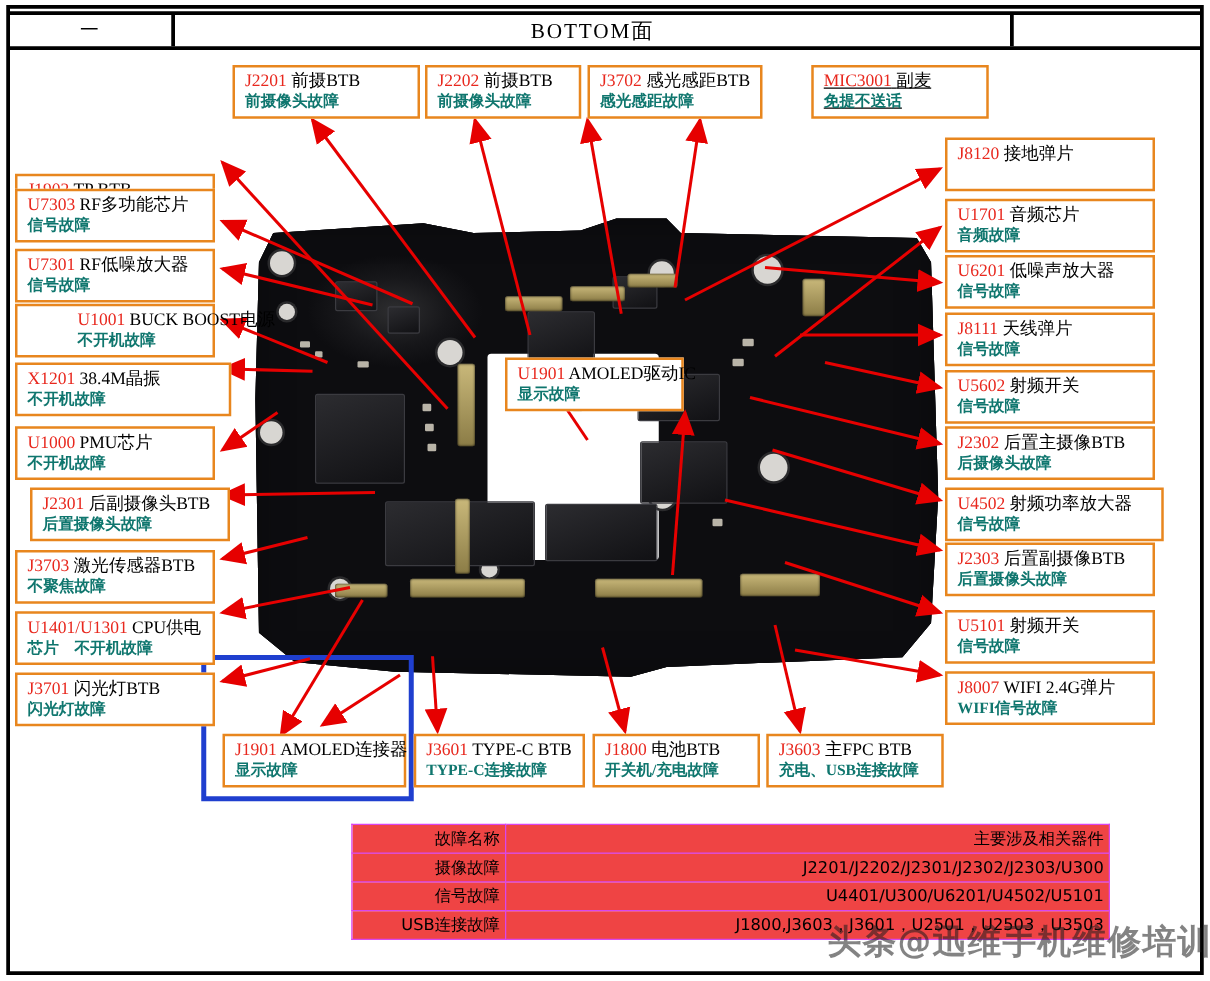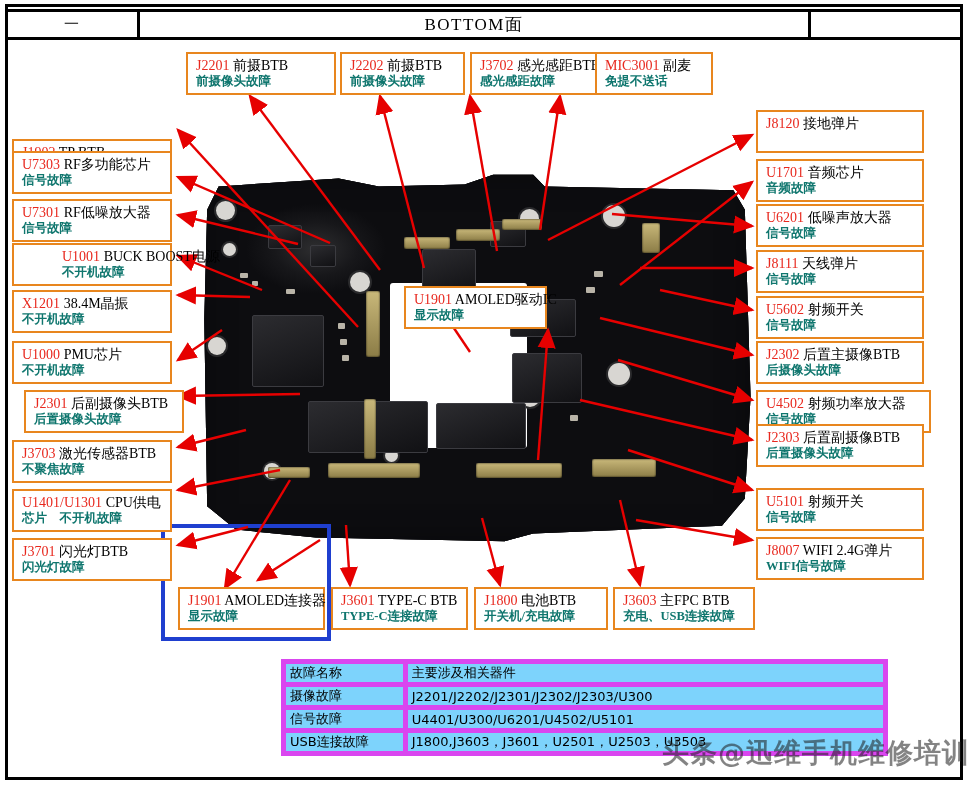--- a/index.html
+++ b/index.html
@@ -83,24 +83,24 @@
   
   svg.arrows { position:absolute; left:0; top:0; width:968px; height:785px; pointer-events:none; }
 
   
   .tbl {
     position:absolute; left:281px; top:659px; width:607px;
     border-collapse: collapse;
     font-family: "DejaVu Sans", "Liberation Sans", sans-serif;
   }
   .tbl td {
-    border: 5px solid #d946ef;
-    text-align:left; font-size: 13px; color:#000;
+    border: 1px solid #d946ef;
+    text-align:right; font-size: 13px; color:#000;
     height: 23px; padding: 0 4px;
-    background: #7dd3fc;
+    background: #ef4444;
   }
   .tbl td.c1 { width: 123px; }
   .tbl td.c2 { width: 484px; }
 
   
   .wm {
     position:absolute; left:662px; top:735px;
     font-family: "DejaVu Sans", "Liberation Sans", sans-serif;
     font-size: 27px; font-weight:bold;
     color: rgba(30,30,30,.55);
@@ -225,21 +225,21 @@
   <div class="box" style="left:340px;top:52px;width:125px;">
     <div class="l1"><span>J2202</span>
       <span class="blk">前摄BTB</span></div>
     <div class="l2">前摄像头故障</div>
   </div>
   <div class="box" style="left:470px;top:52px;width:140px;">
     <div class="l1"><span>J3702</span>
       <span class="blk">感光感距BTB</span></div>
     <div class="l2">感光感距故障</div>
   </div>
-  <div class="box" style="left:595px;top:52px;width:118px;">
+  <div class="box" style="left:649px;top:52px;width:142px;text-decoration:underline;">
     <div class="l1"><span>MIC3001</span>
       <span class="blk">副麦</span></div>
     <div class="l2">免提不送话</div>
   </div>
 
   <div class="box" style="left:12px;top:103px;width:160px;margin-top:36px;">
     <div class="l1"><span>J1902</span>
       <span class="blk">TP BTB</span></div>
     <div class="l2">不开机故障</div>
   </div>
@@ -251,21 +251,21 @@
   <div class="box" style="left:12px;top:199px;width:160px;">
     <div class="l1"><span>U7301</span>
       <span class="blk">RF低噪放大器</span></div>
     <div class="l2">信号故障</div>
   </div>
   <div class="box" style="left:12px;top:243px;width:160px;padding-left:48px;">
     <div class="l1"><span>U1001</span>
       <span class="blk">BUCK BOOST电源</span></div>
     <div class="l2">不开机故障</div>
   </div>
-  <div class="box" style="left:12px;top:290px;width:160px;">
+  <div class="box" style="left:12px;top:290px;width:173px;">
     <div class="l1"><span>X1201</span>
       <span class="blk">38.4M晶振</span></div>
     <div class="l2">不开机故障</div>
   </div>
   <div class="box" style="left:12px;top:341px;width:160px;">
     <div class="l1"><span>U1000</span>
       <span class="blk">PMU芯片</span></div>
     <div class="l2">不开机故障</div>
   </div>
   <div class="box" style="left:12px;top:390px;width:160px;margin-left:12px;">
@@ -317,21 +317,21 @@
   <div class="box" style="left:756px;top:341px;width:168px;">
     <div class="l1"><span>J2302</span>
       <span class="blk">后置主摄像BTB</span></div>
     <div class="l2">后摄像头故障</div>
   </div>
   <div class="box" style="left:756px;top:390px;width:175px;">
     <div class="l1"><span>U4502</span>
       <span class="blk">射频功率放大器</span></div>
     <div class="l2">信号故障</div>
   </div>
-  <div class="box" style="left:756px;top:424px;width:168px;">
+  <div class="box" style="left:756px;top:434px;width:168px;">
     <div class="l1"><span>J2303</span>
       <span class="blk">后置副摄像BTB</span></div>
     <div class="l2">后置摄像头故障</div>
   </div>
   <div class="box" style="left:756px;top:488px;width:168px;">
     <div class="l1"><span>U5101</span>
       <span class="blk">射频开关</span></div>
     <div class="l2">信号故障</div>
   </div>
   <div class="box" style="left:756px;top:537px;width:168px;">

